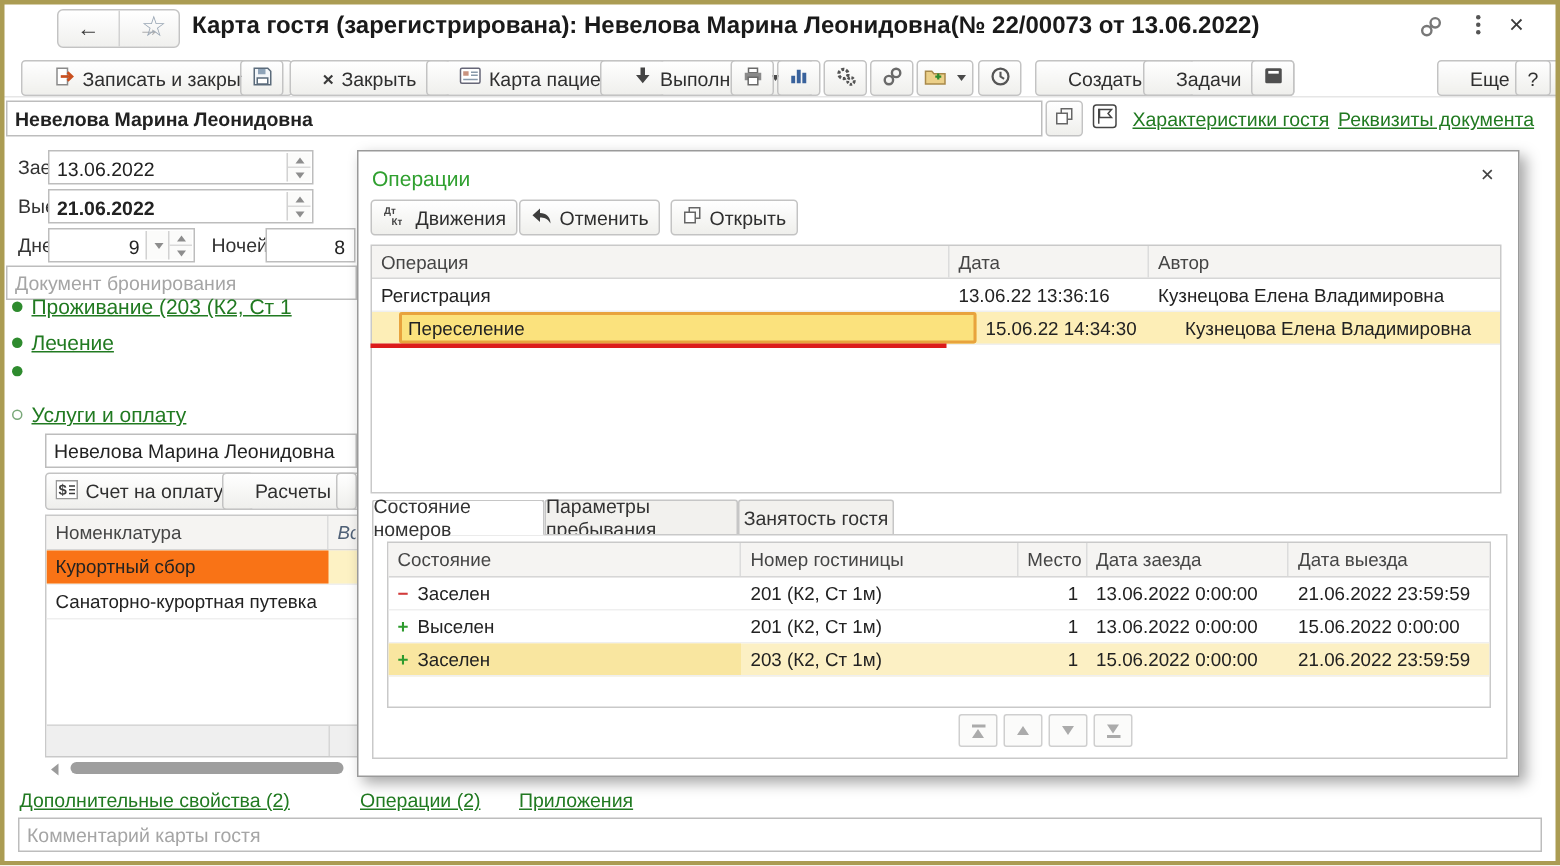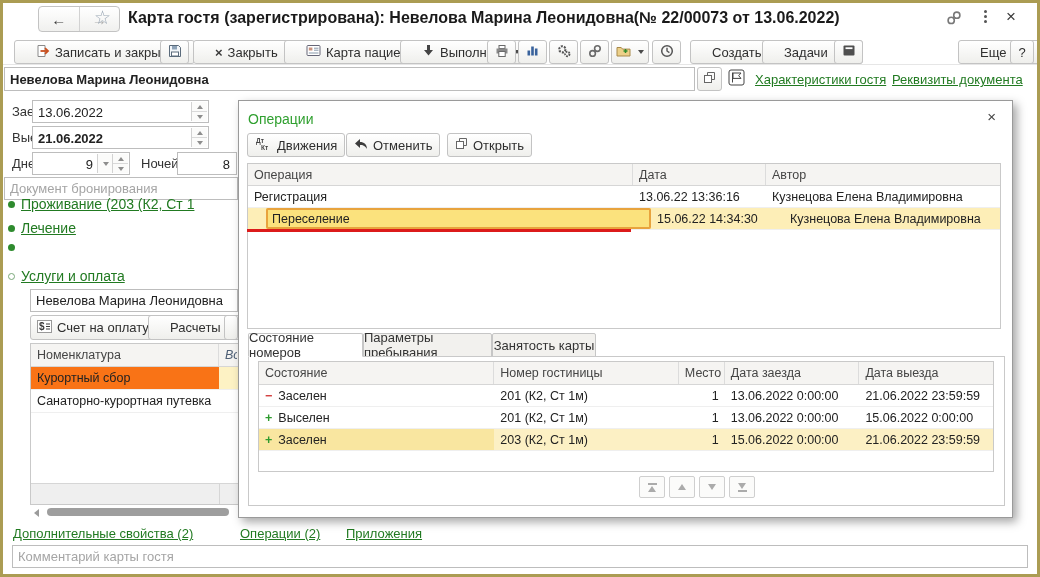--- a/index.html
+++ b/index.html
@@ -254,21 +254,21 @@
   </div>
   <div class="abs" style="left:8px;top:220px;display:flex;align-items:center;width:350px;overflow:hidden;">
     <span class="bullet b-fill"></span>
     <span class="link sec-link">Лечение</span>
   </div>
   <div class="abs" style="left:8px;top:244px;display:flex;align-items:center;width:350px;overflow:hidden;">
     <span class="bullet b-fill"></span>
   </div>
   <div class="abs" style="left:8px;top:268px;display:flex;align-items:center;width:350px;overflow:hidden;">
     <span class="bullet b-open"></span>
-    <span class="link sec-link">Услуги и оплата</span>
+    <span class="link sec-link">Услуги и оплату</span>
   </div>
 
   <input class="abs input" style="left: 30px; top: 289px; width: 208px;" value="Невелова Марина Леонидовна">
 
   <div class="abs btn" style="left:30px;top:315px;height:25px;padding:0 6px;">
     <span><svg width="15" height="13" viewBox="0 0 15 13">
           <rect x="0.5" y="0.5" width="14" height="12" fill="#fff" stroke="#999"></rect>
           <text x="2" y="10" font-size="10" font-weight="bold" fill="#3c3c3c">$</text>
           <path d="M9 4 h4 M9 6.5 h4 M9 9 h4" stroke="#3c3c3c"></path>
         </svg></span>
@@ -349,21 +349,21 @@
         <div class="td sel-cell" style="width:385px;">Переселение</div>
         <div class="td" style="width:133px;">15.06.22 14:34:30</div>
         <div class="td" style="width:197px;">Кузнецова Елена Владимировна</div>
       </div>
     </div>
 
     <div class="redline" style="left:8px;top:128px;width:384px;"></div>
 
     <div class="tab active" style="left:9px;top:232px;width:115px;">Состояние номеров</div>
     <div class="tab" style="left:124px;top:232px;width:129px;">Параметры пребывания</div>
-    <div class="tab" style="left:253px;top:232px;width:104px;">Занятость карты</div>
+    <div class="tab" style="left:253px;top:232px;width:104px;">Занятость гостя</div>
 
     <div class="panel" style="left:9px;top:255px;width:757px;height:150px;">
       <div class="tbl" style="left:9px;top:4px;width:736px;height:111px;">
         <div class="t-head" style="height:22px;">
           <div class="th" style="width:236px;height:22px;">Состояние</div>
           <div class="th" style="width:185px;height:22px;">Номер гостиницы</div>
           <div class="th" style="width:46px;height:22px;">Место</div>
           <div class="th" style="width:135px;height:22px;">Дата заезда</div>
           <div class="th" style="width:134px;height:22px;">Дата выезда</div>
         </div>

